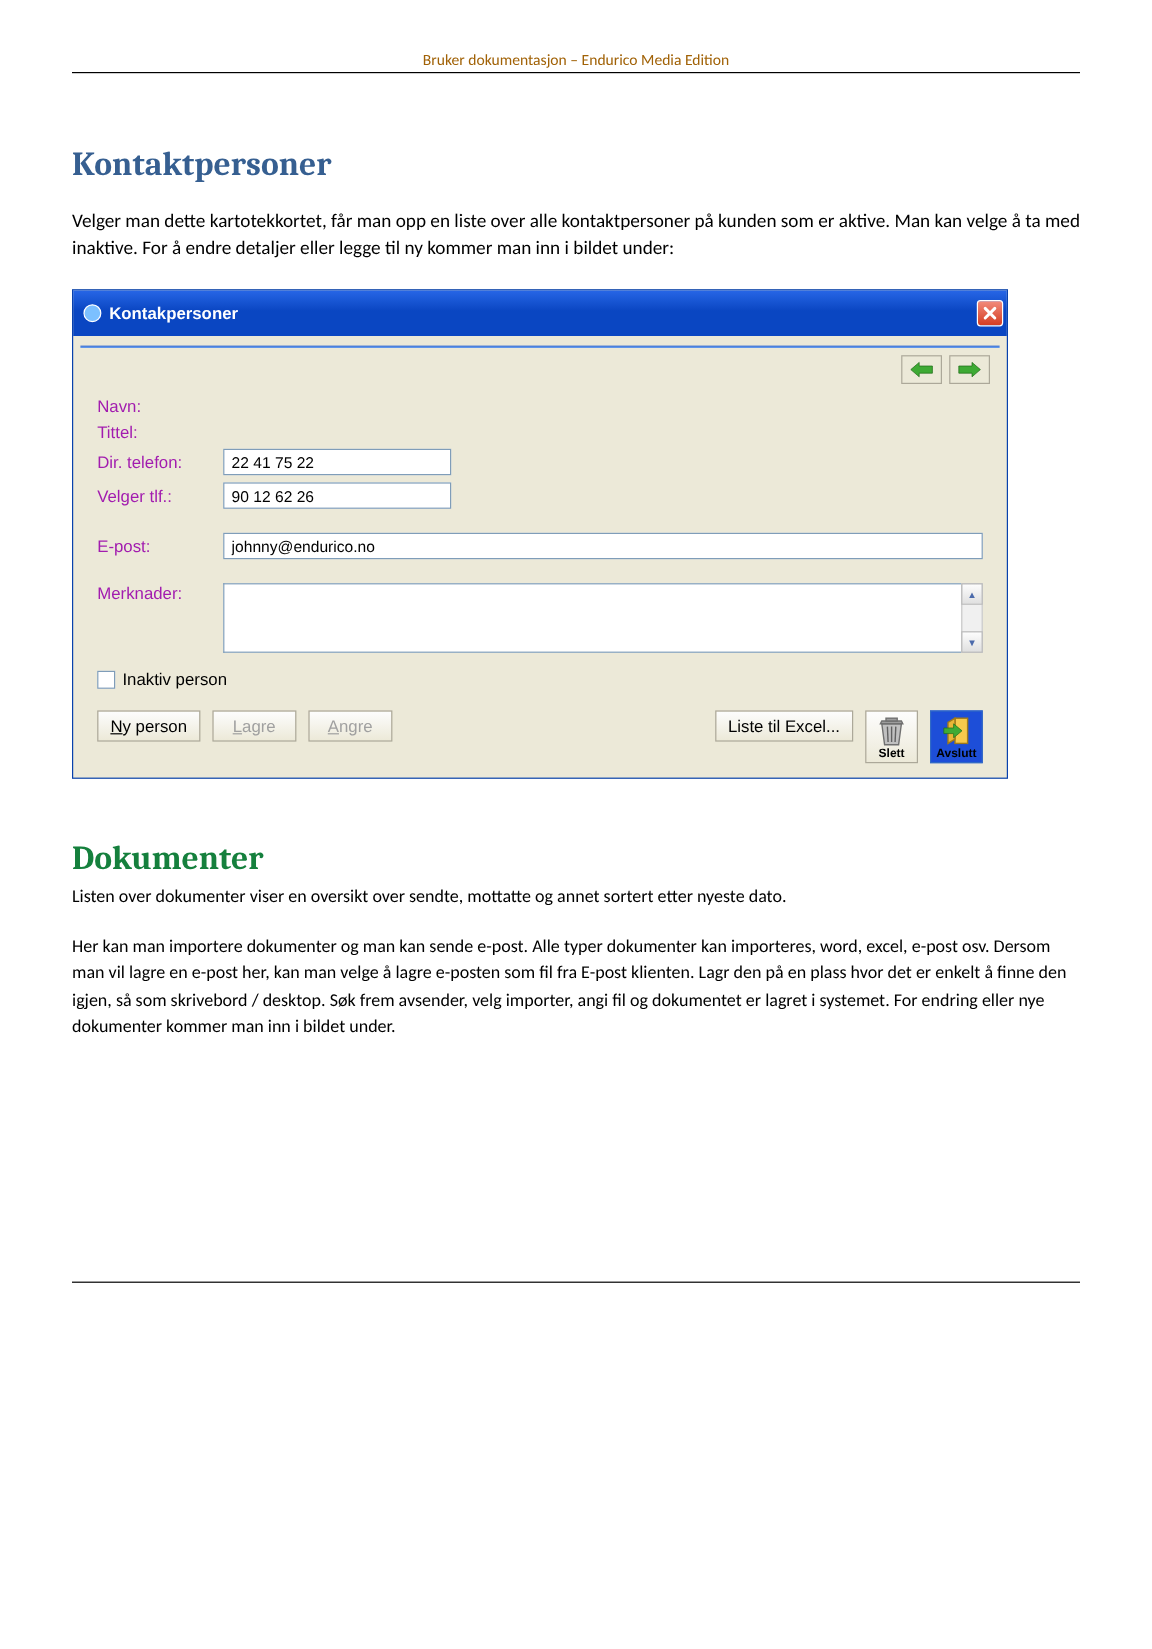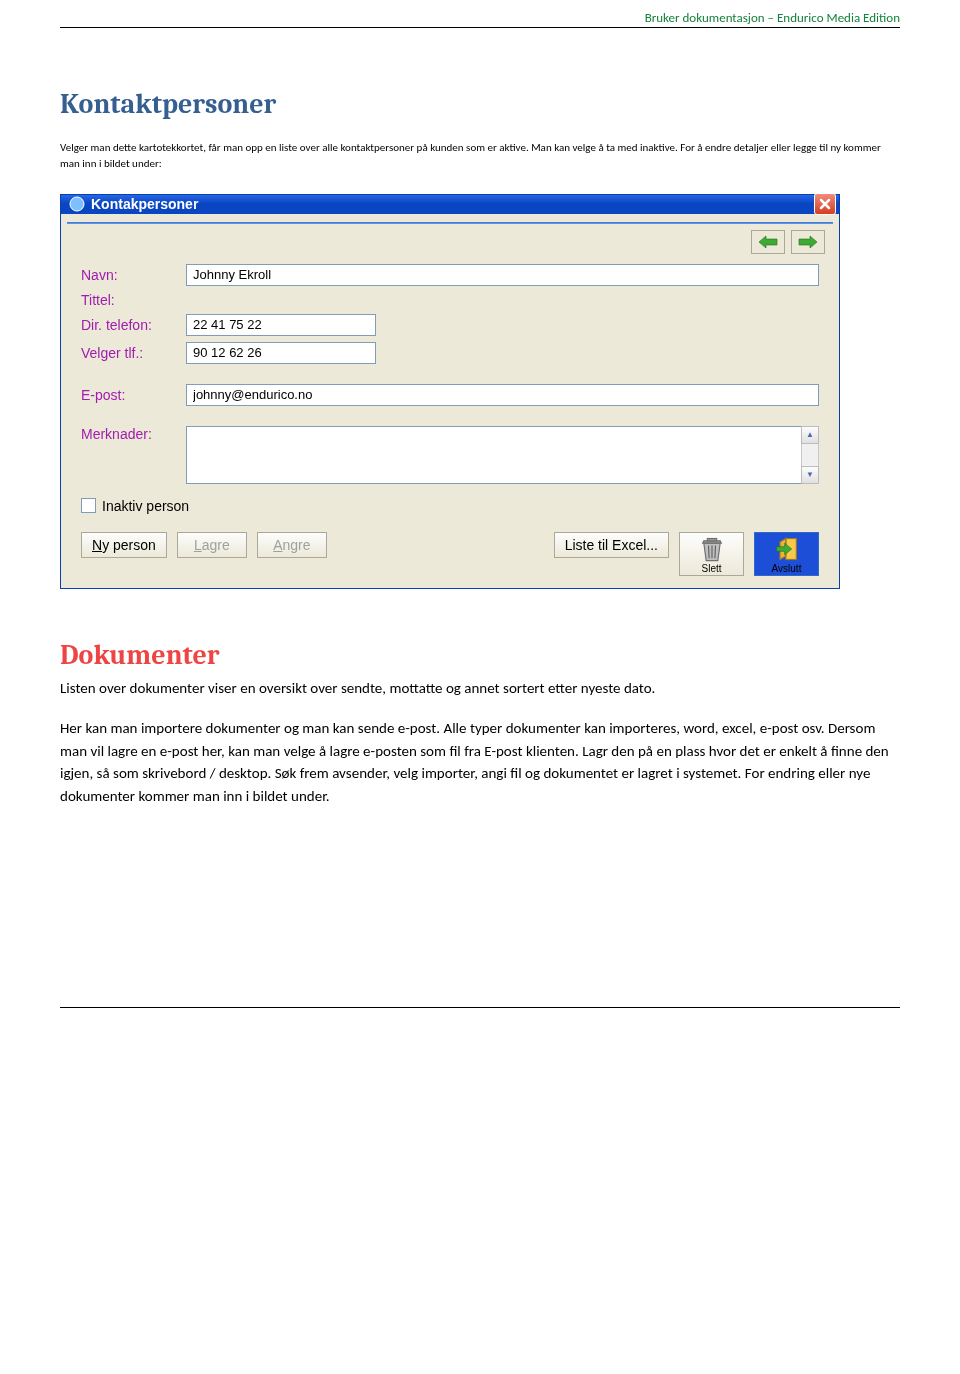--- a/index.html
+++ b/index.html
@@ -7,57 +7,58 @@
     margin: 0;
     font-family: Calibri, Arial, sans-serif;
     background: #fff;
     color: #000;
     width: 960px;
   }
   .page {
     padding: 0 60px;
   }
   .header-line {
-    text-align: right;
+    text-align: center;
     font-size: 13px;
-    color: #15803d;
+    color: #a16207;
     padding: 10px 0 2px;
+    margin-top: 33px;
   }
   hr.header-rule {
     border: none;
     border-top: 1px solid #000;
     margin: 0 0 60px 0;
   }
   h2.sec {
     font-family: Cambria, Georgia, serif;
     color: #365f91;
     font-size: 28px;
     font-weight: 600;
     margin: 0 0 20px 0;
   }
   .intro {
-    font-size: 11px;
+    font-size: 16px;
     line-height: 1.45;
     color: #000;
     margin-bottom: 22px;
   }
   
   .dlg {
     width: 780px;
     border: 1px solid #0841ad;
     background: #ece9d8;
     font-family: Tahoma, Arial, sans-serif;
     margin-bottom: 50px;
   }
   .titlebar {
     background: linear-gradient(to bottom, #2766e6 0%, #0a46c2 45%, #0a46c2 80%, #0a46c2 100%);
     color: #fff;
     display: flex;
     align-items: center;
-    height: 19px;
+    height: 38px;
     padding: 0 3px 0 8px;
     font-size: 14px;
   }
   .tb-icon {
     width: 16px; height: 16px;
     margin-right: 6px;
     display:inline-flex;align-items:center;justify-content:center;
   }
   .tb-title { flex: 1; font-weight: bold; }
   .tb-close {
@@ -147,29 +148,29 @@
     padding:4px 10px;
     font-size:14px; font-family:Tahoma,Arial,sans-serif;
     cursor:pointer; min-width:70px; text-align:center;
   }
   .btn.disabled { color:#a0a0a0; cursor:default; }
   .spacer-flex { flex:1; }
   .icon-col {
     display:flex;flex-direction:column;align-items:center;
     border:1px solid #aca899; padding:3px 2px 1px;
     background:linear-gradient(#fdfdfd,#ece9d8);
-    width:65px; cursor:pointer;
+    width:44px; cursor:pointer;font-weight:bold;
   }
   .icon-col.active { border:1px solid #316ac5; background:#1d4ed8; }
   .icon-col .ic { width:28px;height:26px;display:flex;align-items:center;justify-content:center; }
   .icon-col .lbl { font-size:10px;color:#000;margin-top:1px; }
 
   h2.sec2 {
     font-family: Cambria, Georgia, serif;
-    color: #ef4444;
+    color: #15803d;
     font-size: 28px;
     font-weight: 600;
     margin: 0 0 6px 0;
   }
   .body-p {
     font-size: 15px;
     line-height: 1.5;
     margin-bottom: 18px;
   }
   .footer-area {
@@ -217,21 +218,20 @@
       </div>
       <div class="nav-btn">
         <svg viewBox="0 0 22 16">
             <path d="M13 2 L20 8 L13 14 L13 11 L2 11 L2 5 L13 5 Z" fill="#3eaa34" stroke="#1e6b18" stroke-width="0.6"></path>
           </svg>
       </div>
     </div>
     <div class="form-body">
       <div class="frow">
         <div class="flabel">Navn:</div>
-        <input class="fin" value="Johnny Ekroll" style="">
       </div>
       <div class="frow">
         <div class="flabel">Tittel:</div>
       </div>
       <div class="frow">
         <div class="flabel">Dir. telefon:</div>
         <input class="fin short" value="22 41 75 22" style="">
       </div>
       <div class="frow">
         <div class="flabel">Velger tlf.:</div>

